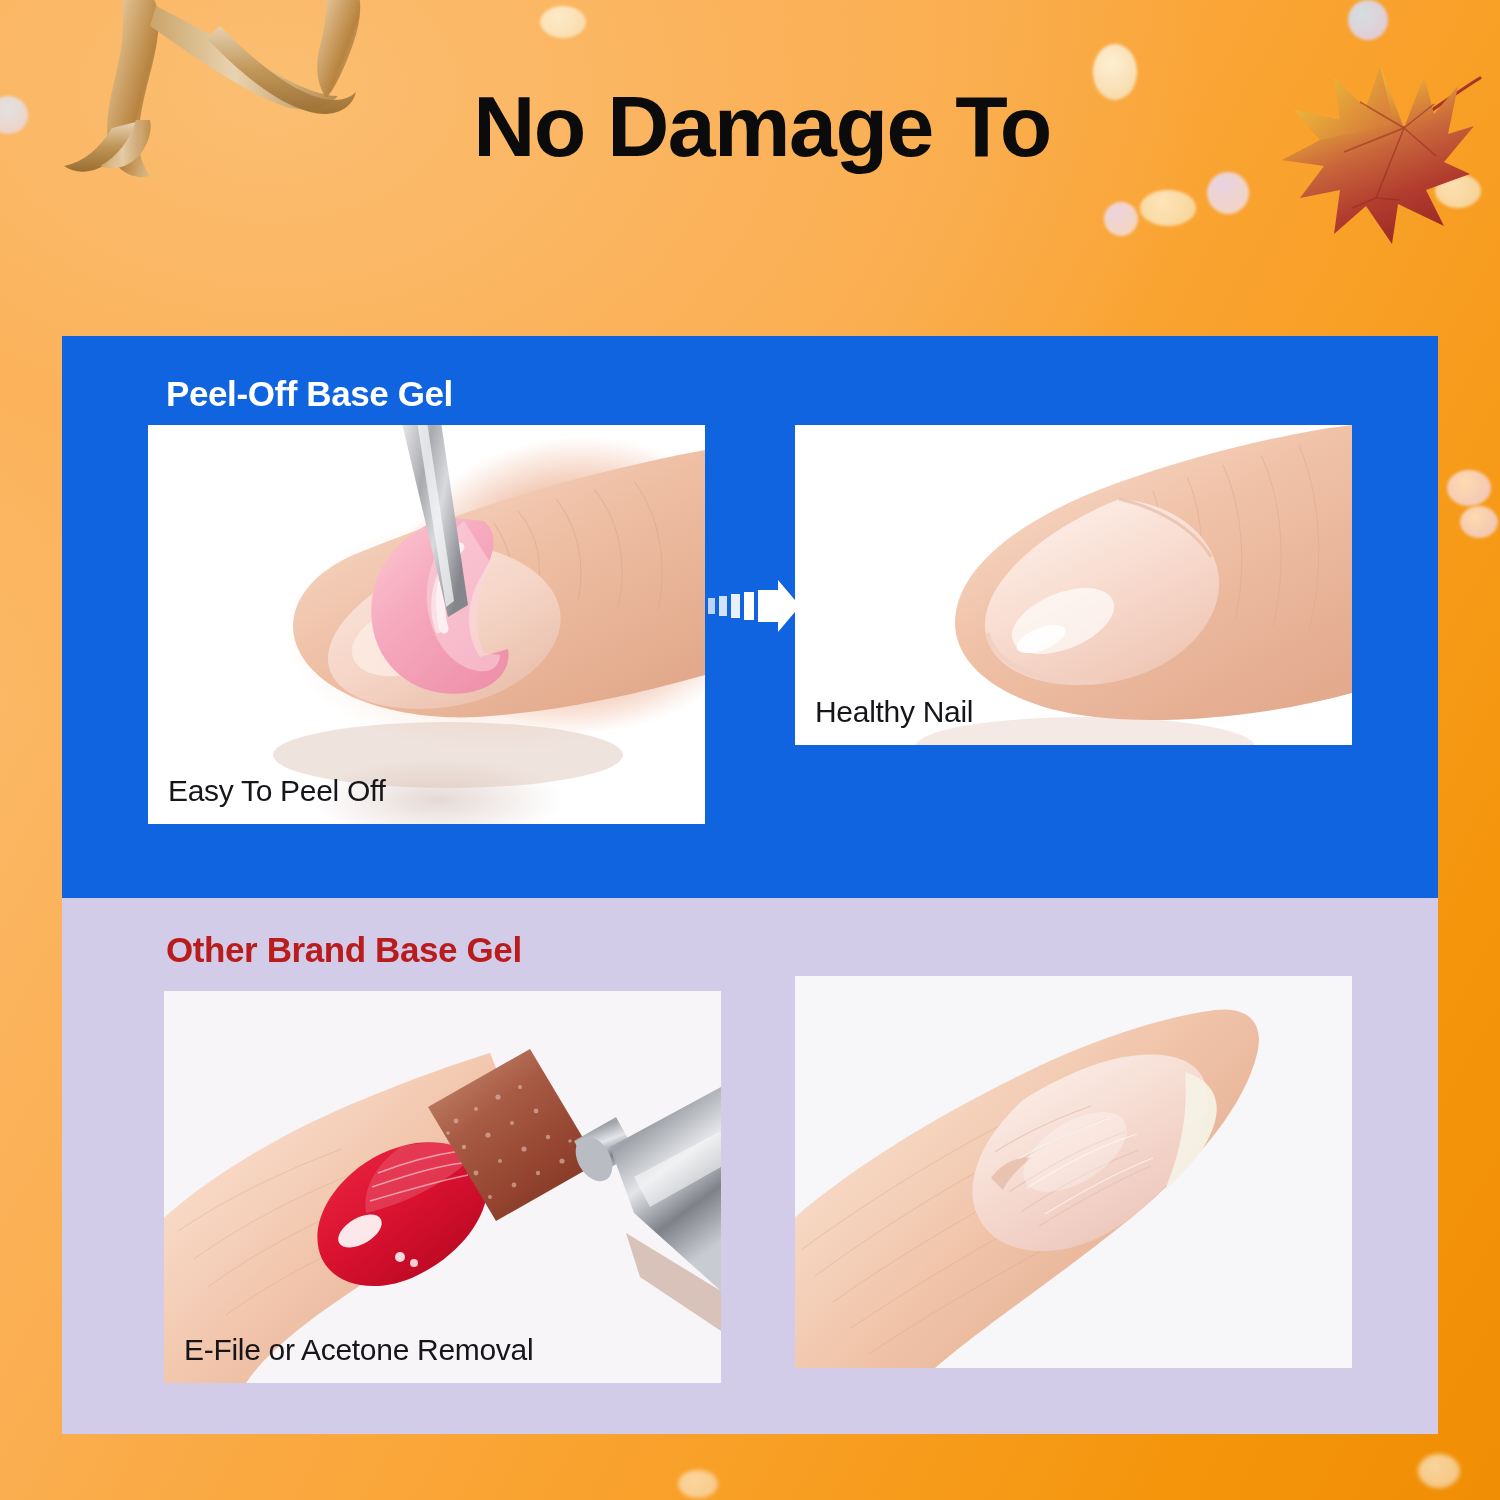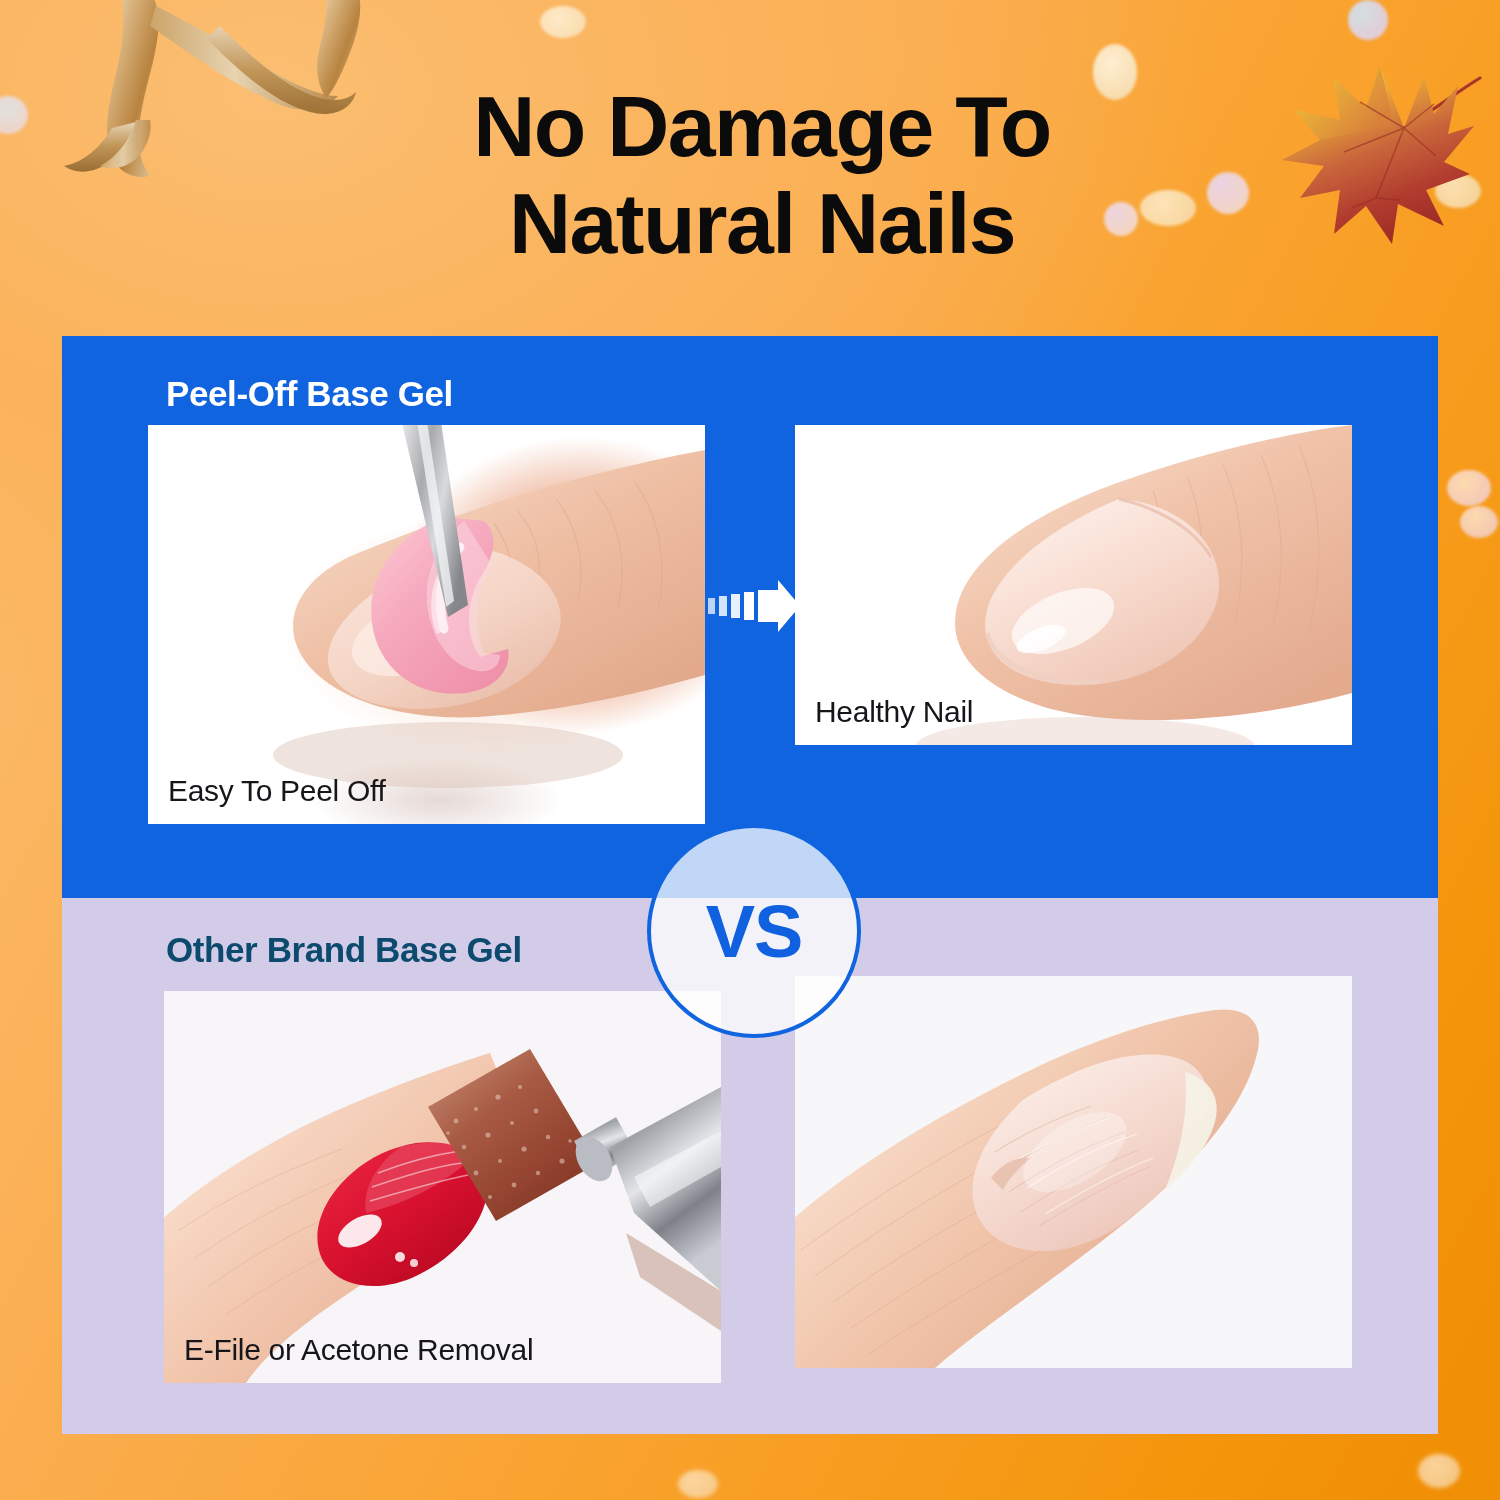--- a/index.html
+++ b/index.html
@@ -38,21 +38,21 @@
   #card{position:absolute;left:62px;top:336px;width:1376px;height:1098px;}
 
   .panel{position:absolute;left:0;width:1376px;overflow:hidden;}
   #panel-top{top:0;height:562px;background:#1064E0;}
   #panel-bottom{top:562px;height:536px;background:#D3CCE8;}
 
   .panel-title{
     position:absolute;left:86px;font-weight:bold;font-size:35px;letter-spacing:-0.4px;margin-left:18px;
   }
   #title-top{top:38px;color:#FFFFFF;}
-  #title-bottom{top:32px;color:#0c4a6e;}
+  #title-bottom{top:32px;color:#b91c1c;}
 
   
   .tile{position:absolute;overflow:hidden;background:#FFFFFF;}
   #tile-tl{left:86px;  top:89px;  width:557px;height:399px;}
   #tile-tr{left:733px; top:89px;  width:557px;height:320px;}
   #tile-bl{left:86px;  top:93px;  width:557px;height:392px;margin-left:16px;}
   #tile-br{left:733px; top:78px;  width:557px;height:392px;}
 
   .tile .photo{position:absolute;inset:0;}
   .caption{
@@ -165,21 +165,20 @@
         <path d="M156,80 L188,108"></path>
         <path d="M156,80 L186,56"></path>
         <path d="M128,150 L104,160"></path>
         <path d="M128,150 L152,152"></path>
       </g>
     </svg>
   </div>
 
   <div id="headline">
     <span class="l">No Damage To</span>
-    <span class="l">Natural Nails</span>
   </div>
 
   <div id="card">
 
     <div class="panel" id="panel-top">
 
       <div class="panel-title" id="title-top">Peel-Off Base Gel</div>
 
       <div class="tile" id="tile-tl">
         <div class="photo" style="background:
@@ -442,18 +441,15 @@
 
             <path d="M390,96 C418,104 428,126 418,152 C410,174 392,196 370,214
                      C382,184 394,146 390,96 Z" fill="#F6F1E6" opacity="0.95"></path>
 
             <ellipse cx="280" cy="176" rx="58" ry="30" fill="#FFFFFF" opacity="0.3" transform="rotate(-32 280 176)"></ellipse>
           </svg>
         </div>
       </div>
     </div>
 
-    <div id="vs-badge">
-      <span id="vs-text">VS</span>
-    </div>
 
   </div>
 </div>
 
 </body></html>

